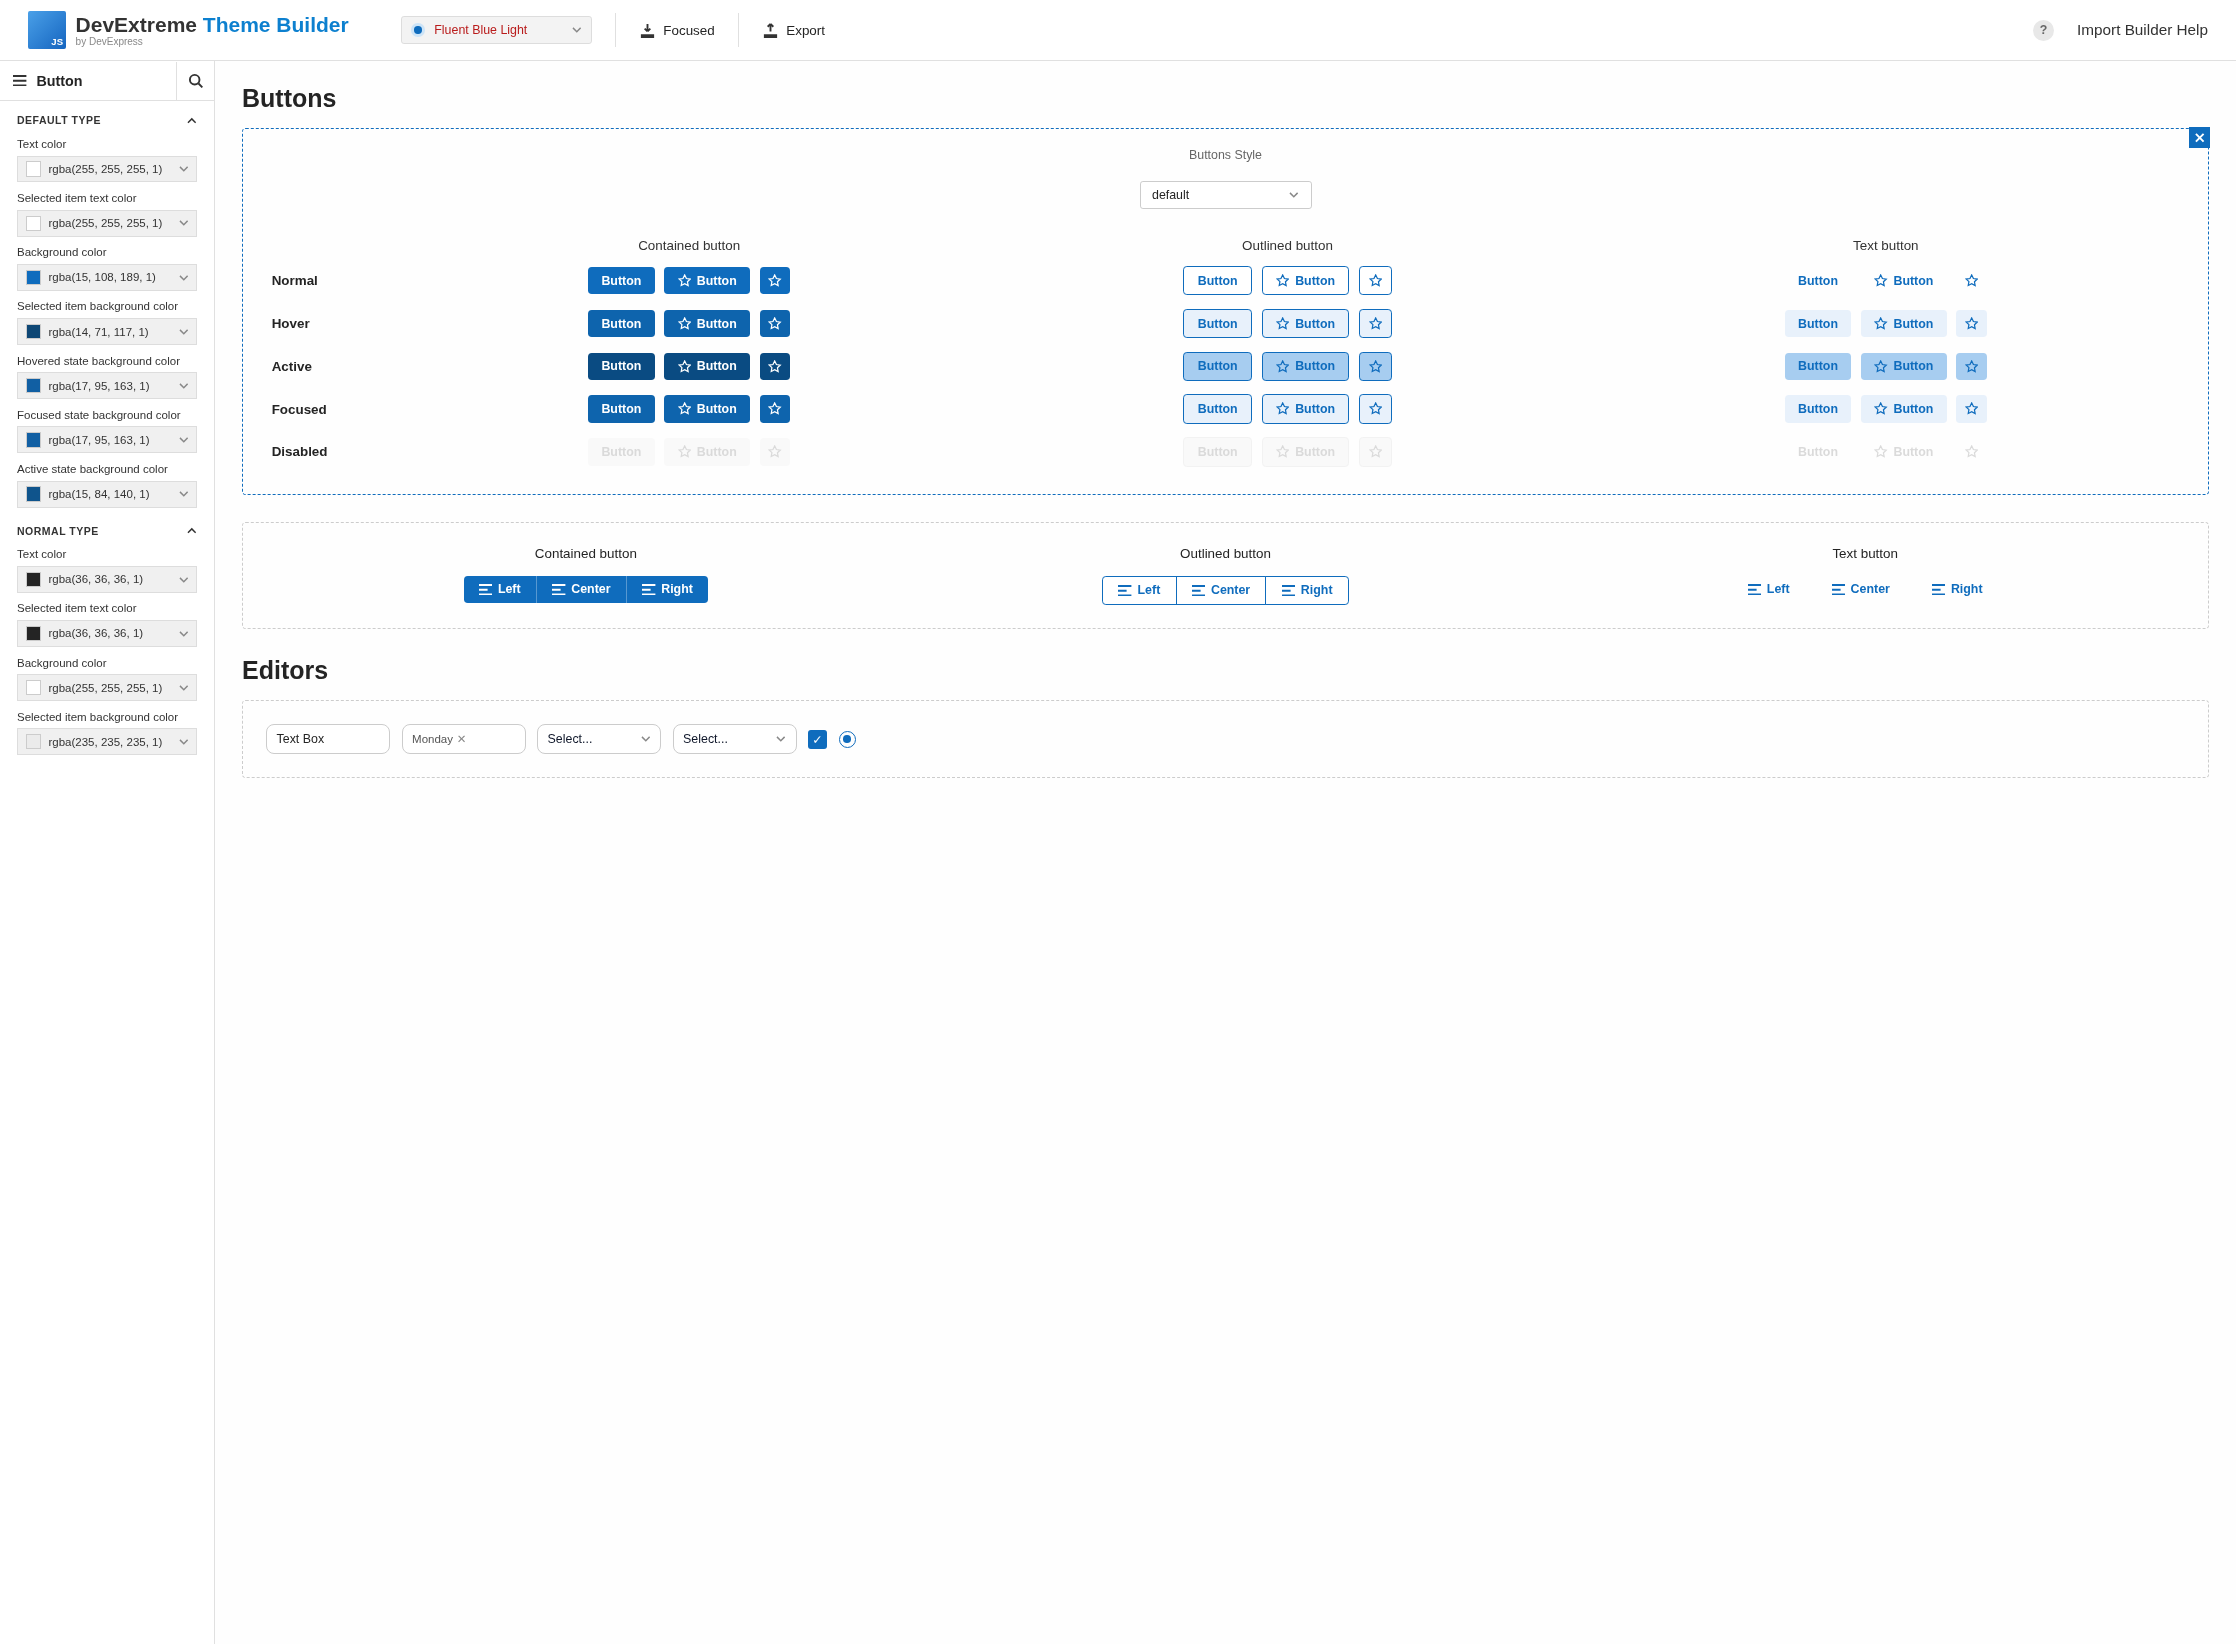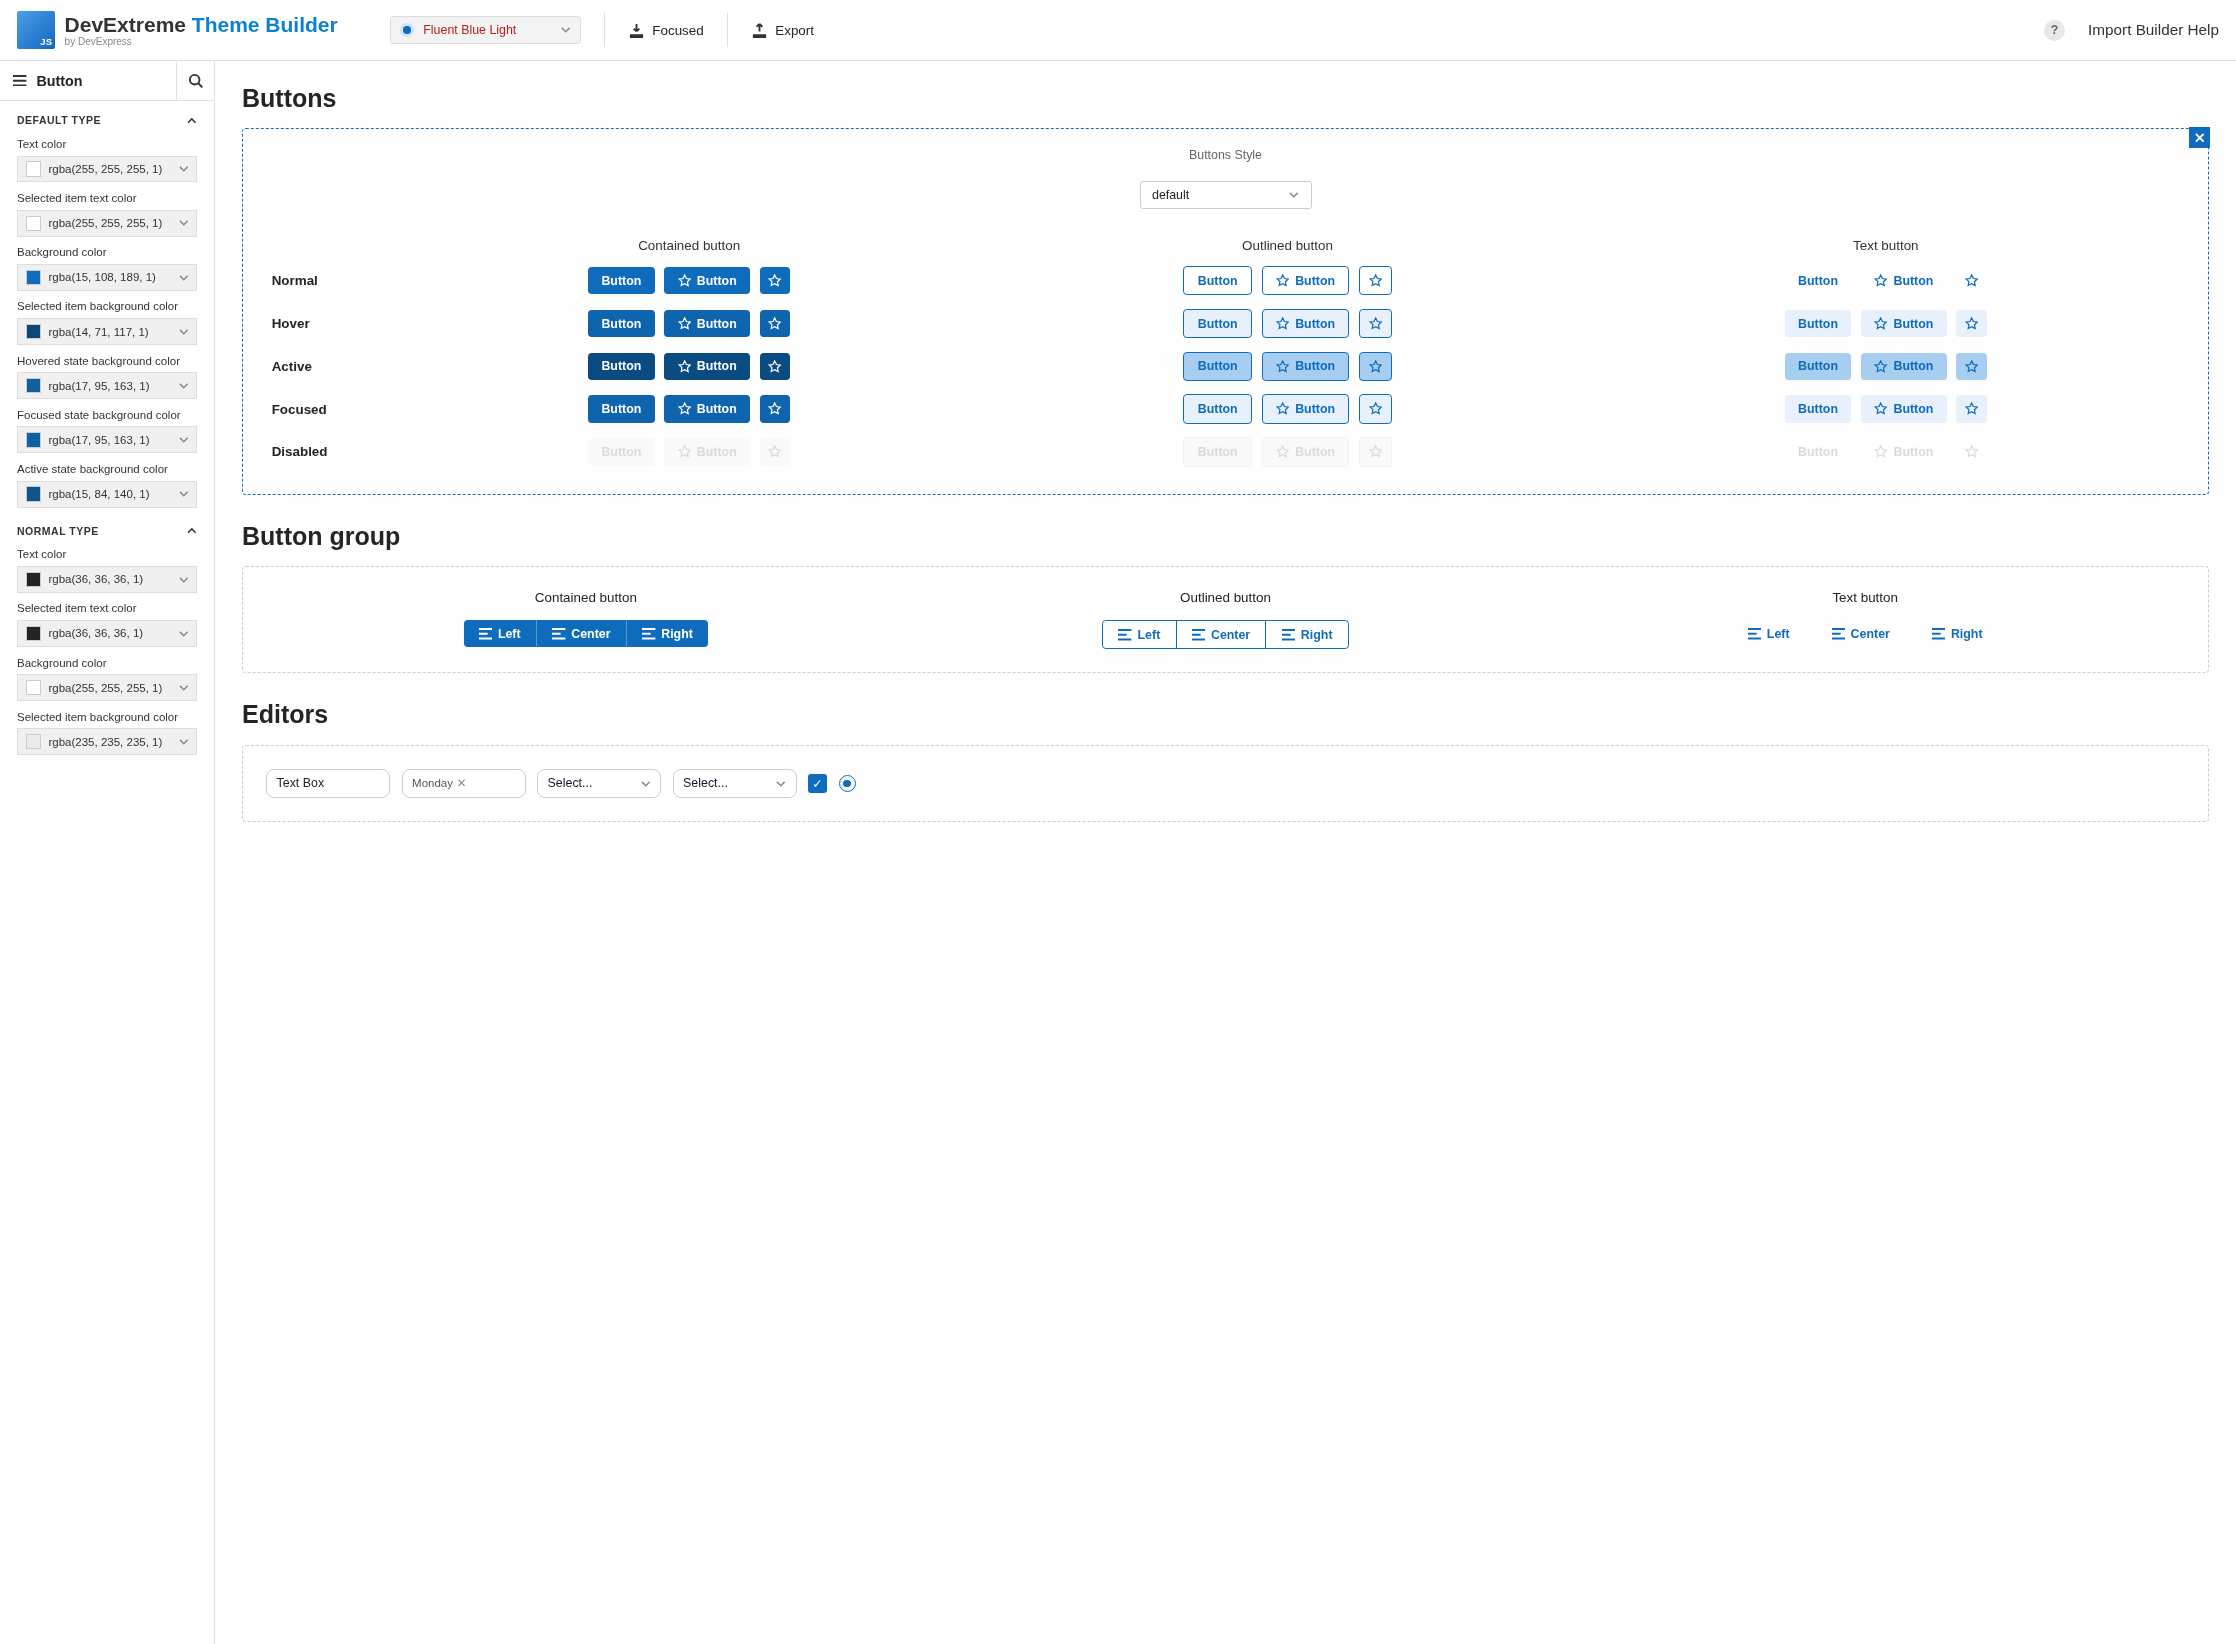--- a/index.html
+++ b/index.html
@@ -1,20 +1,20 @@
 <!DOCTYPE html>
 <html><head>
 <meta charset="utf-8">
 <style>
 * { box-sizing: border-box; margin: 0; padding: 0; }
 body { font-family: -apple-system, BlinkMacSystemFont, "Segoe UI", sans-serif; font-size: 12.4px; color: #242424; background: #fff; }
 .app { display: flex; flex-direction: column; height: 100vh; }
 
 
-.header { display: flex; align-items: center; height: 61px; border-bottom: 1px solid #e0e0e0; padding: 0 17px; gap: 23px; }
+.header { display: flex; align-items: center; height: 61px; border-bottom: 1px solid #e0e0e0; padding: 0 28px; gap: 23px; }
 .logo-block { display: flex; align-items: center; gap: 9.6px; }
 .logo-icon { width: 38px; height: 38px; background: linear-gradient(135deg,#4aa0e8 0%,#1565c0 100%); position: relative; border-radius: 1.9px; }
 .logo-icon::after { content:"JS"; position:absolute; bottom:1.9px; right:2.9px; color:#fff; font-weight:bold; font-size:9.6px; }
 .logo-text { display:flex; flex-direction:column; line-height:1.1; }
 .logo-product { font-size:21px; font-weight:600; color:#333; }
 .logo-product .hl { color:#0d80cf; font-weight:600; }
 .logo-by { font-size:10px; color:#888; text-align:left; }
 .theme-dropdown { display:flex; align-items:center; gap:9.6px; background:#f3f3f3; border:1px solid #ddd; border-radius:2.9px; padding:5.7px 9.6px; width:191px; cursor:pointer; margin-left:29px; }
 .theme-dot { width:13.4px; height:13.4px; border-radius:50%; background:#0f6cbd; border:3.8px solid #cde4f7; }
 .theme-name { flex:1; color:#b91c1c; font-size:12.4px; }
@@ -493,21 +493,20 @@
               </span>
               <span class="btn textbtn disabled icon-only">
                 <svg width="13.4" height="13.4" viewBox="0 0 14 14">
                   <path d="M7 1l1.8 3.7 4 .6-2.9 2.8.7 4L7 10.2 3.4 12l.7-4L1.2 5.3l4-.6z" fill="none" stroke="currentColor" stroke-width="1.3"></path>
                 </svg>
               </span>
             </div>
           </div>
       </div>
 
-      <h1>Button group</h1>
       <div class="plain-panel">
         <div class="bg-grid" id="bg-grid">
             <div class="bg-col"><div class="bg-head">Contained button</div><div class="bg-group bg-contained">
                 <span class="bg-btn">
                   <svg width="13.4" height="11.5" viewBox="0 0 14 12">
                     <path d="M0 1h14M0 6h9M0 11h14" stroke="currentColor" stroke-width="2"></path>
                   </svg>
                   <span>Left</span>
                 </span>
                 <span class="bg-btn">

